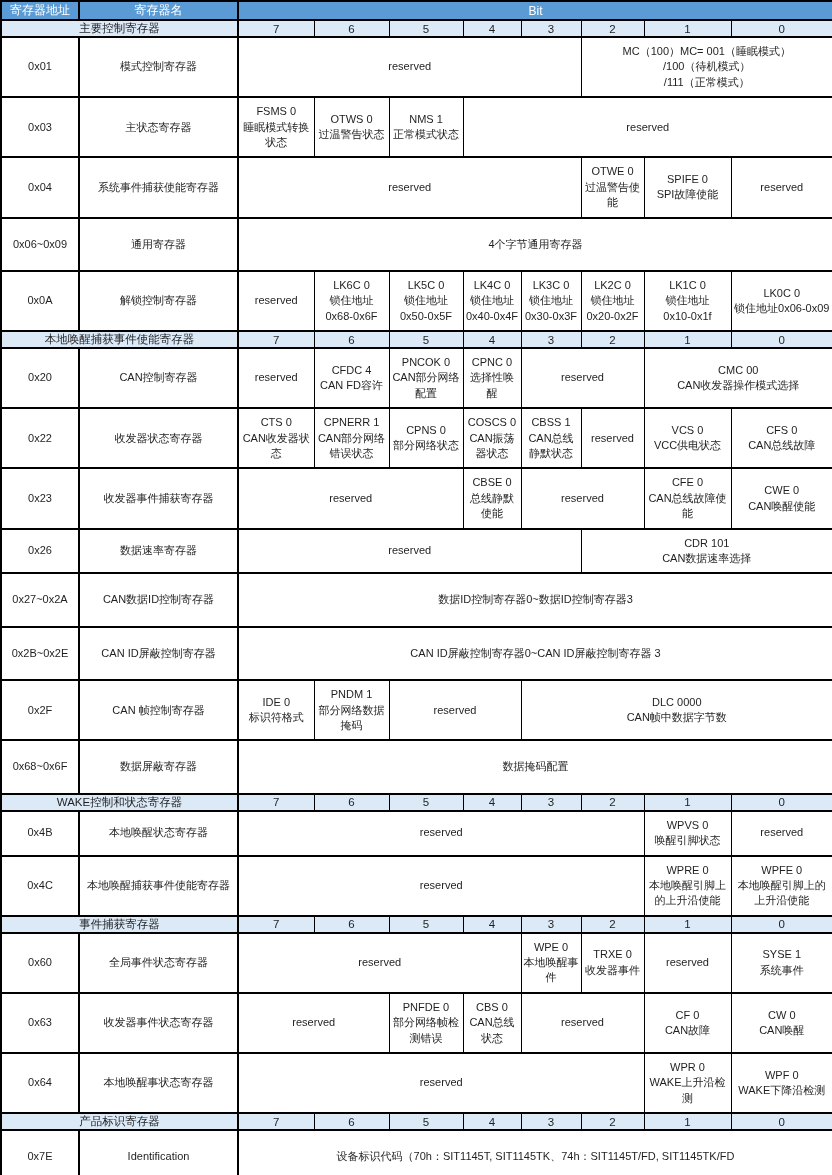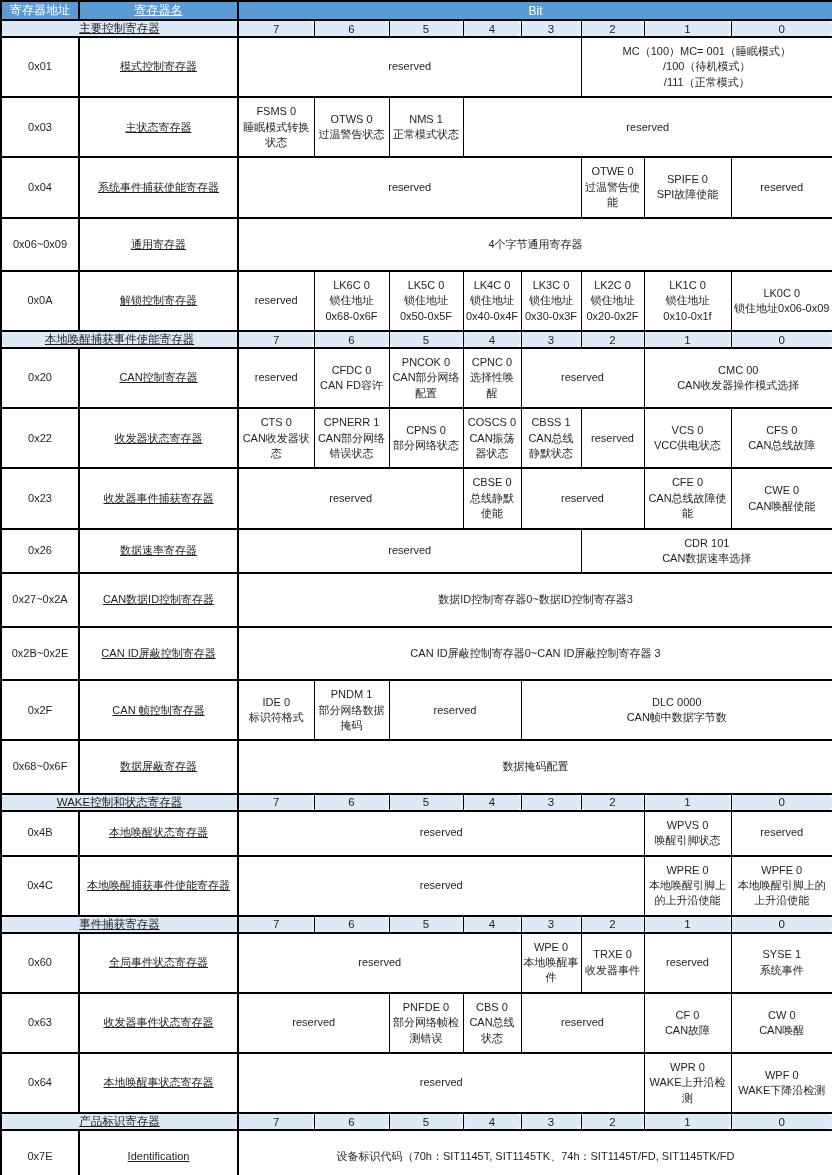--- a/index.html
+++ b/index.html
@@ -34,34 +34,33 @@
     border-bottom:2px solid var(--border);
     margin-left:32px;
   }
   tr.section-row td{
     background:var(--section-bg);
     font-size:11.5px;
     height:15px;
     padding:0 1px;
     border-top:2px solid var(--border);
     border-bottom:2px solid var(--border);
-    border-radius:8px;
   }
   tr.reg-row td{
     font-size:11px;
     line-height:1.4;
     padding:6px 2px;
     border-top:2px solid var(--border);
     border-bottom:2px solid var(--border);
   }
   tr.reg-row.thin td{
     padding:18px 2px;
   }
   td.addr,th.addr{border-right:2px solid var(--border);}
-  td.name,th.name{border-right:2px solid var(--border);text-decoration:underline;}
+  td.name,th.name{border-right:2px solid var(--border);}
   td.bit-cell{white-space:pre-line;}
 </style>
 </head>
 <body>
 
 <table>
   <colgroup>
     <col style="width:78px">
     <col style="width:159px">
     <col style="width:76px">
@@ -159,21 +158,21 @@
         <td>4</td>
         <td>3</td>
         <td>2</td>
         <td>1</td>
         <td>0</td>
       </tr>
       <tr class="reg-row">
         <td class="addr">0x20</td>
         <td class="name">CAN控制寄存器</td>
         <td class="bit-cell" colspan="1">reserved</td>
-        <td class="bit-cell" colspan="1">CFDC 0
+        <td class="bit-cell" colspan="1">CFDC 4
 CAN FD容许</td>
         <td class="bit-cell" colspan="1">PNCOK 0
 CAN部分网络配置</td>
         <td class="bit-cell" colspan="1">CPNC 0
 选择性唤醒</td>
         <td class="bit-cell" colspan="2">reserved</td>
         <td class="bit-cell" colspan="2">CMC 00
 CAN收发器操作模式选择</td>
       </tr>
       <tr class="reg-row">

